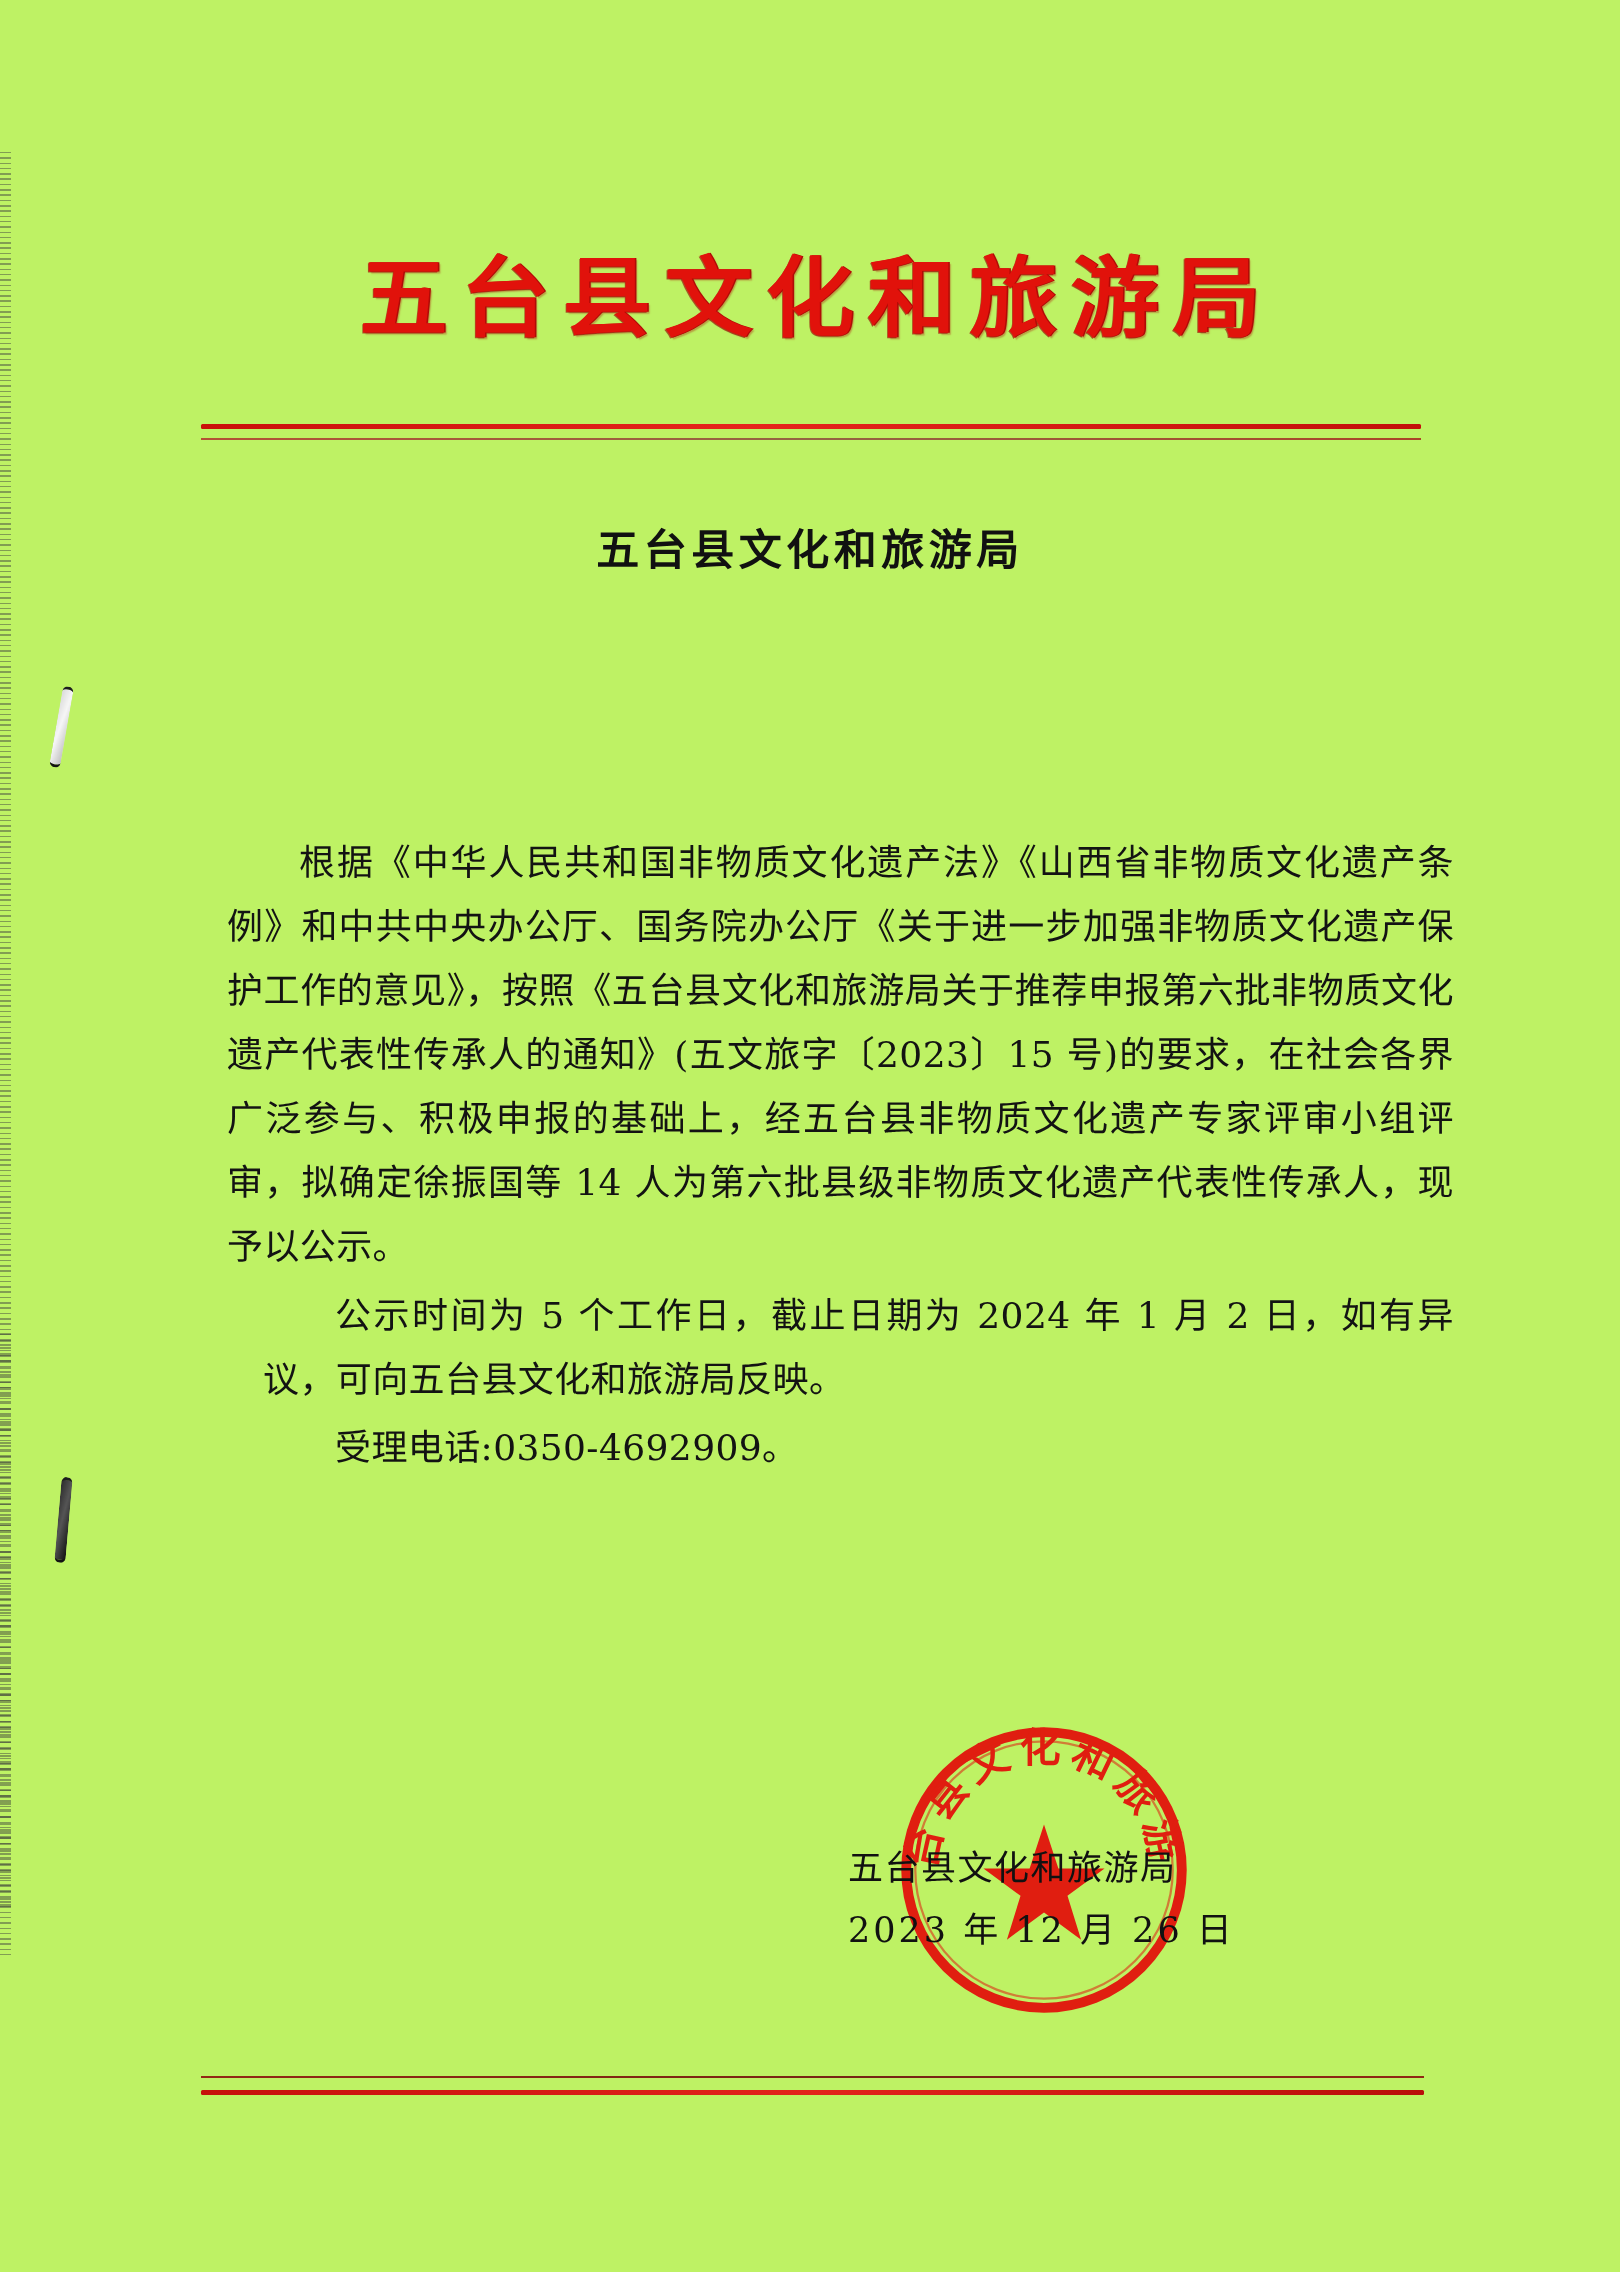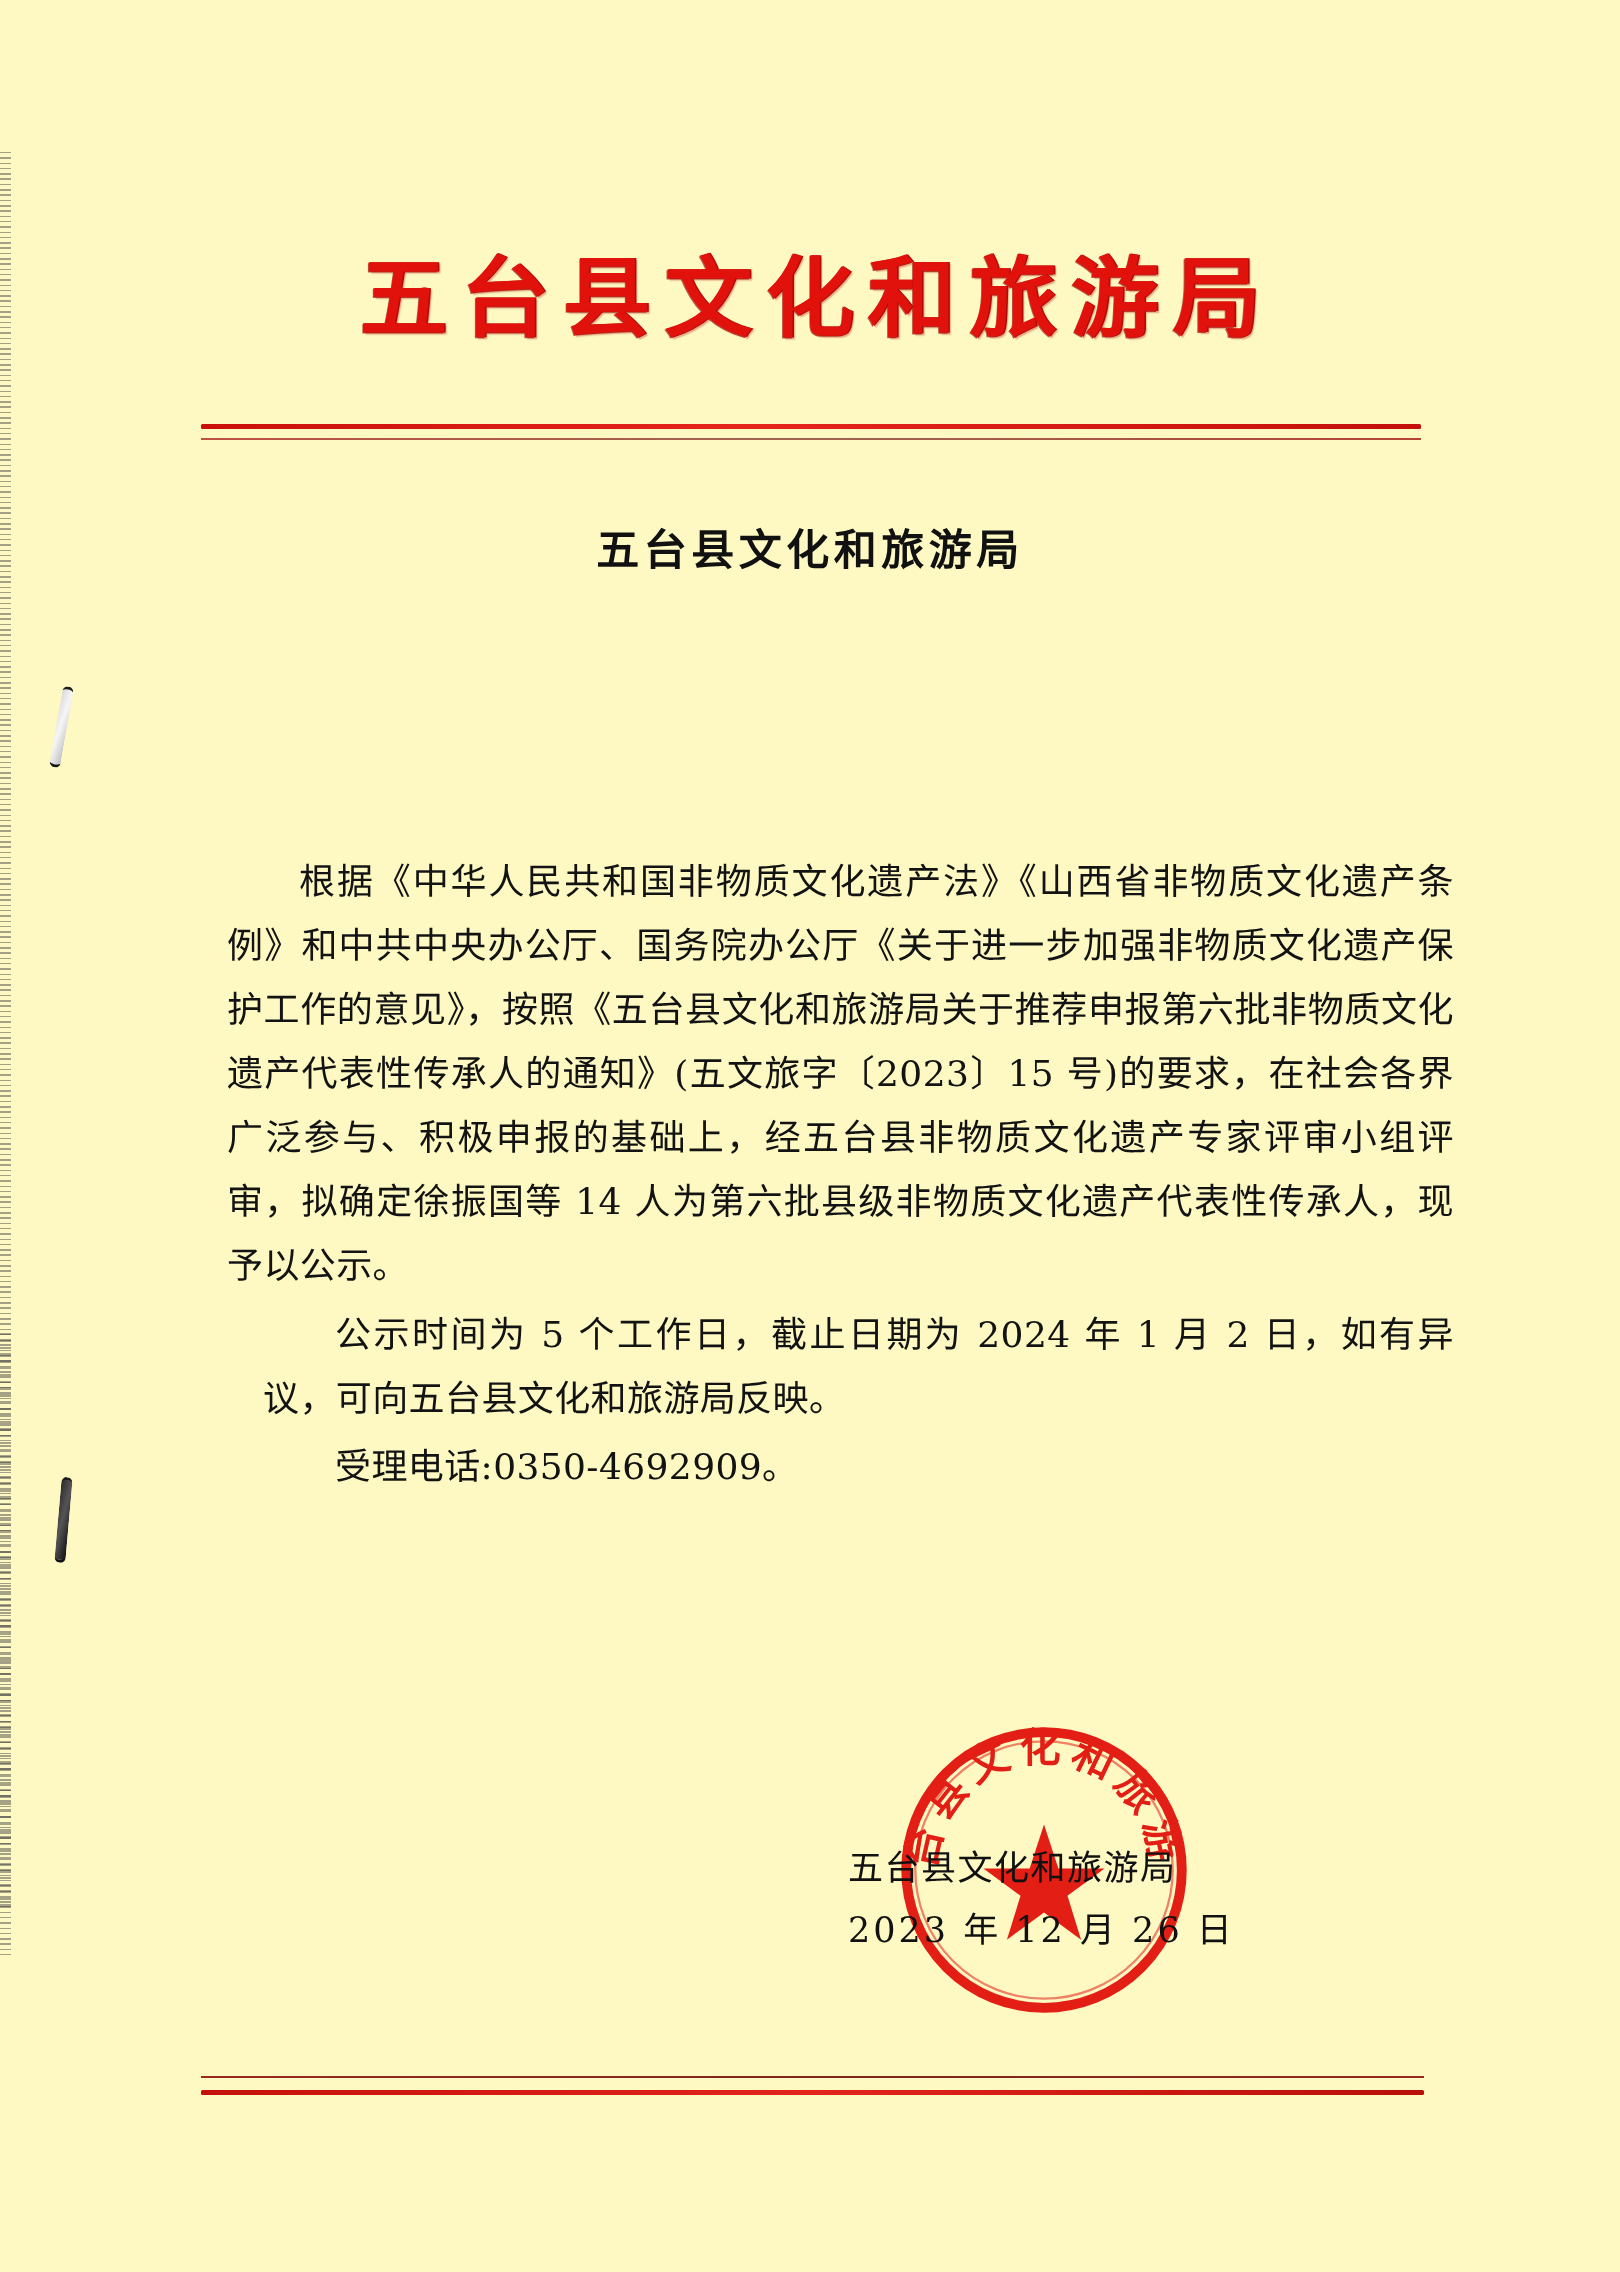--- a/index.html
+++ b/index.html
@@ -6,21 +6,21 @@
   html, body {
     margin: 0;
     padding: 0;
     background: #ffffff;
   }
 
   #page {
     position: relative;
     width: 1620px;
     height: 2273px;
-    background: #fef9c3;
+    background: #bef264;
     overflow: hidden;
     font-family: "DejaVu Serif", "Liberation Serif", serif;
   }
 
   
   .scan-edge-stripes {
     position: absolute;
     left: 0;
     top: 152px;
     width: 10.6px;
@@ -125,21 +125,21 @@
     line-height: 1.28;
     letter-spacing: 2.3px;
     white-space: nowrap;
   }
   .doc-title .line.l1 { letter-spacing: 4.5px; }
 
   
   .body-text {
     position: absolute;
     left: 227px;
-    top: 850px;
+    top: 831px;
     width: 1227px;
     font-family: "DejaVu Serif", "Liberation Serif", serif;
     font-size: 36px;
     line-height: 64px;
     color: #131313;
     letter-spacing: 0.4px;
     text-align: justify;
     text-justify: inter-ideograph;
   }
   .body-text p {

